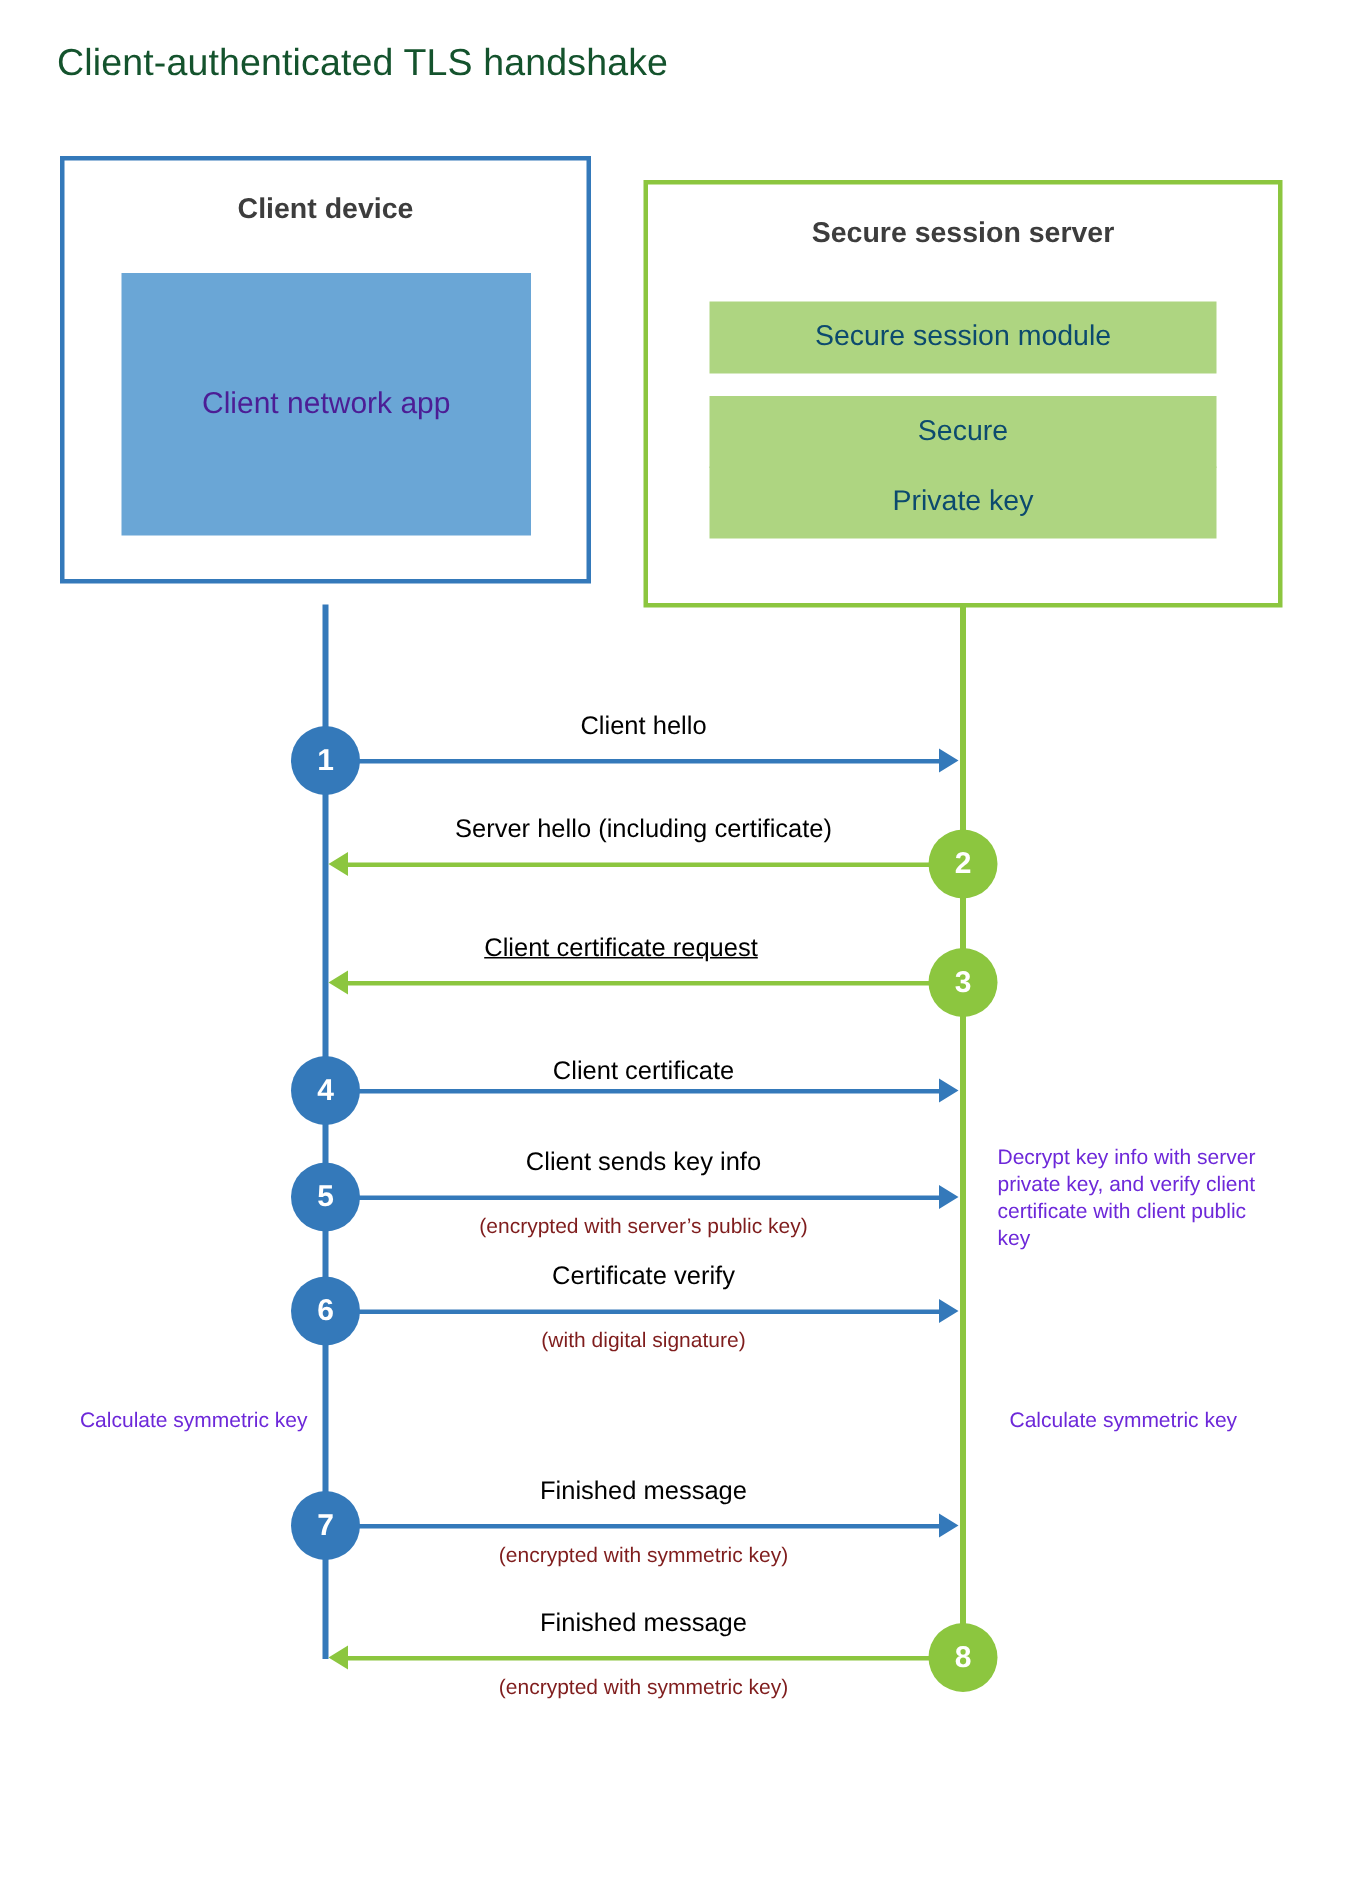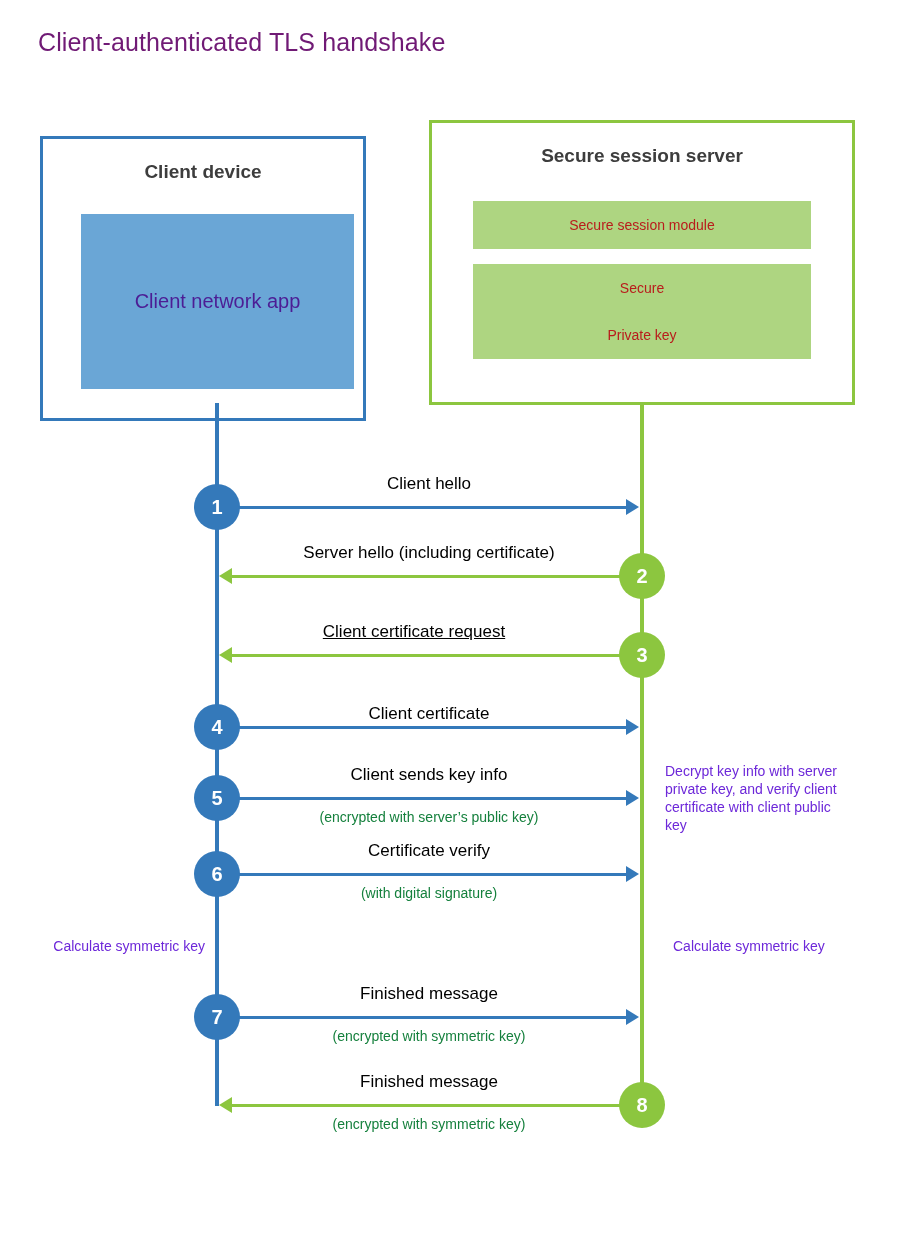--- a/index.html
+++ b/index.html
@@ -16,35 +16,35 @@
     overflow: hidden;
   }
 
   
   #diagram-title {
     position: absolute;
     left: 38px;
     top: 28px;
     font-size: 25px;
     font-weight: 400;
-    color: #701a75;
+    color: #14532d;
     letter-spacing: 0.1px;
     white-space: nowrap;
   }
 
   
   .participant-box {
     position: absolute;
     background: #ffffff;
     box-sizing: border-box;
   }
   #client-device-box {
     left: 40px;
-    top: 136px;
-    width: 326px;
+    top: 104px;
+    width: 354px;
     height: 285px;
     border: 3px solid #3479ba;
   }
   #secure-server-box {
     left: 429px;
     top: 120px;
     width: 426px;
     height: 285px;
     border: 3px solid #8cc63f;
   }
@@ -76,22 +76,22 @@
     justify-content: center;
     box-sizing: border-box;
   }
 
   .server-block {
     position: absolute;
     left: 41px;
     width: 338px;
     height: 48px;
     background: #aed581;
-    color: #b91c1c;
-    font-size: 14px;
+    color: #0c4a6e;
+    font-size: 19px;
     text-align: center;
     display: flex;
     align-items: center;
     justify-content: center;
     box-sizing: border-box;
   }
   #server-block-0 { top: 78px; }
   #server-block-1 { top: 141px; }
   #server-block-2 { top: 188px; }
 
@@ -166,21 +166,21 @@
     font-size: 17px;
     color: #000000;
     white-space: nowrap;
     transform: translateX(-50%);
   }
   .msg-label.above { top: -33px; }
   .msg-sublabel {
     position: absolute;
     text-align: center;
     font-size: 14px;
-    color: #15803d;
+    color: #7f1d1d;
     white-space: nowrap;
     transform: translateX(-50%);
     top: 11px;
   }
 
   
   .side-note {
     position: absolute;
     font-size: 14px;
     line-height: 18px;

